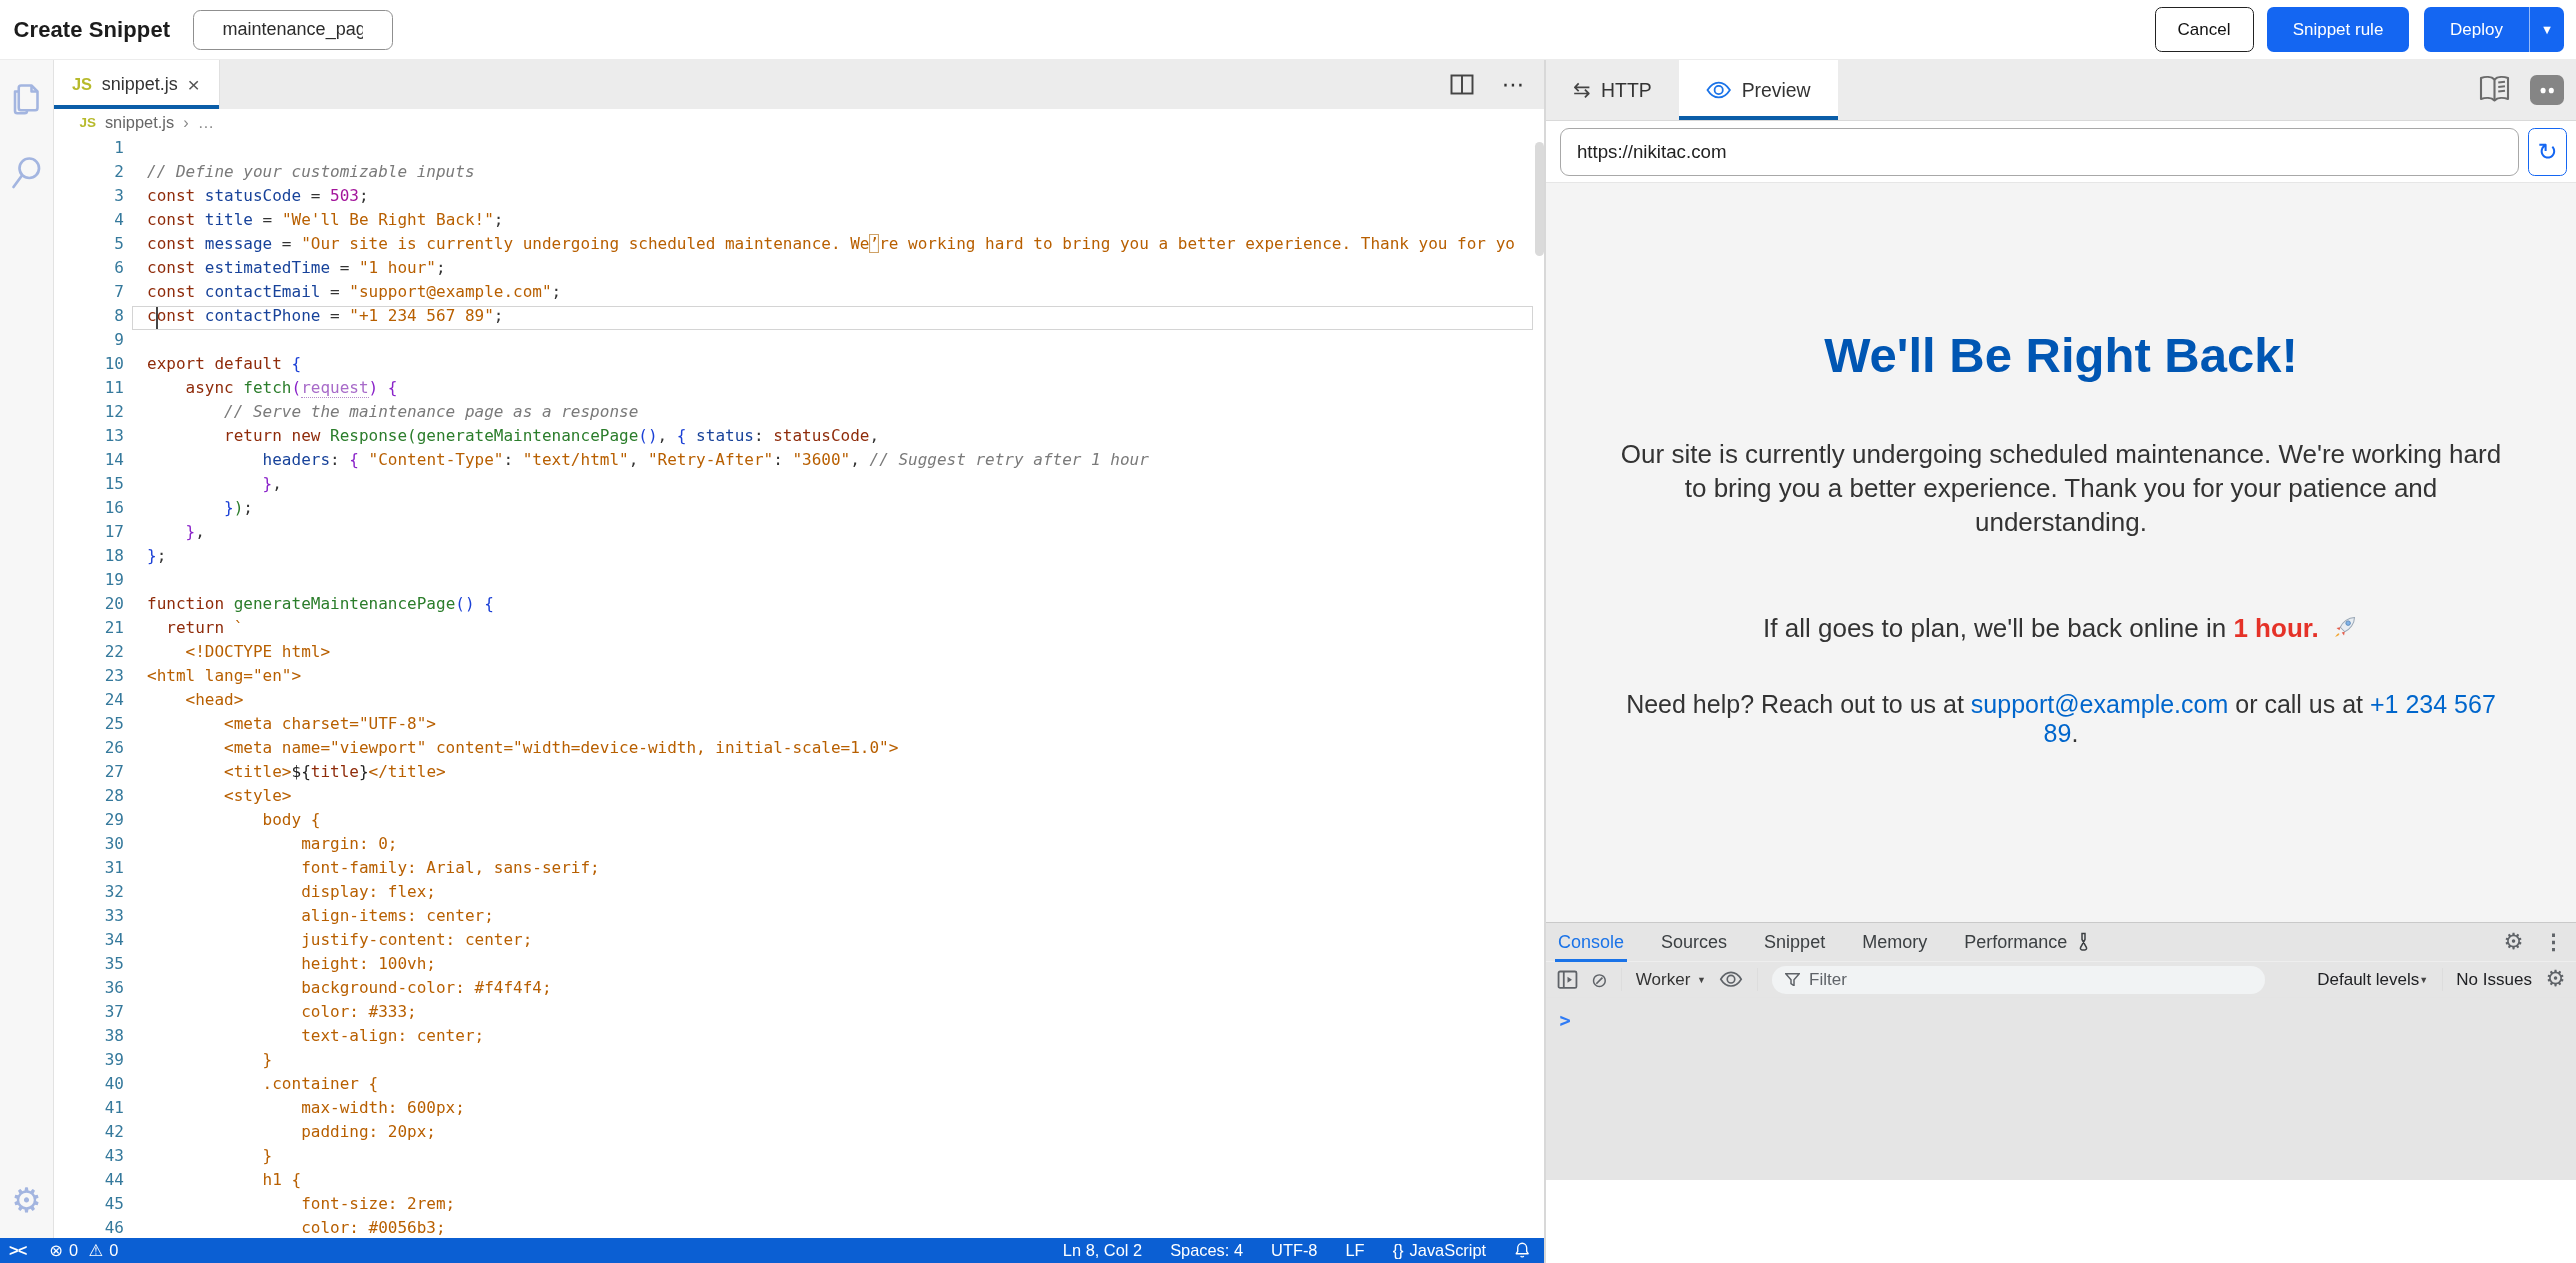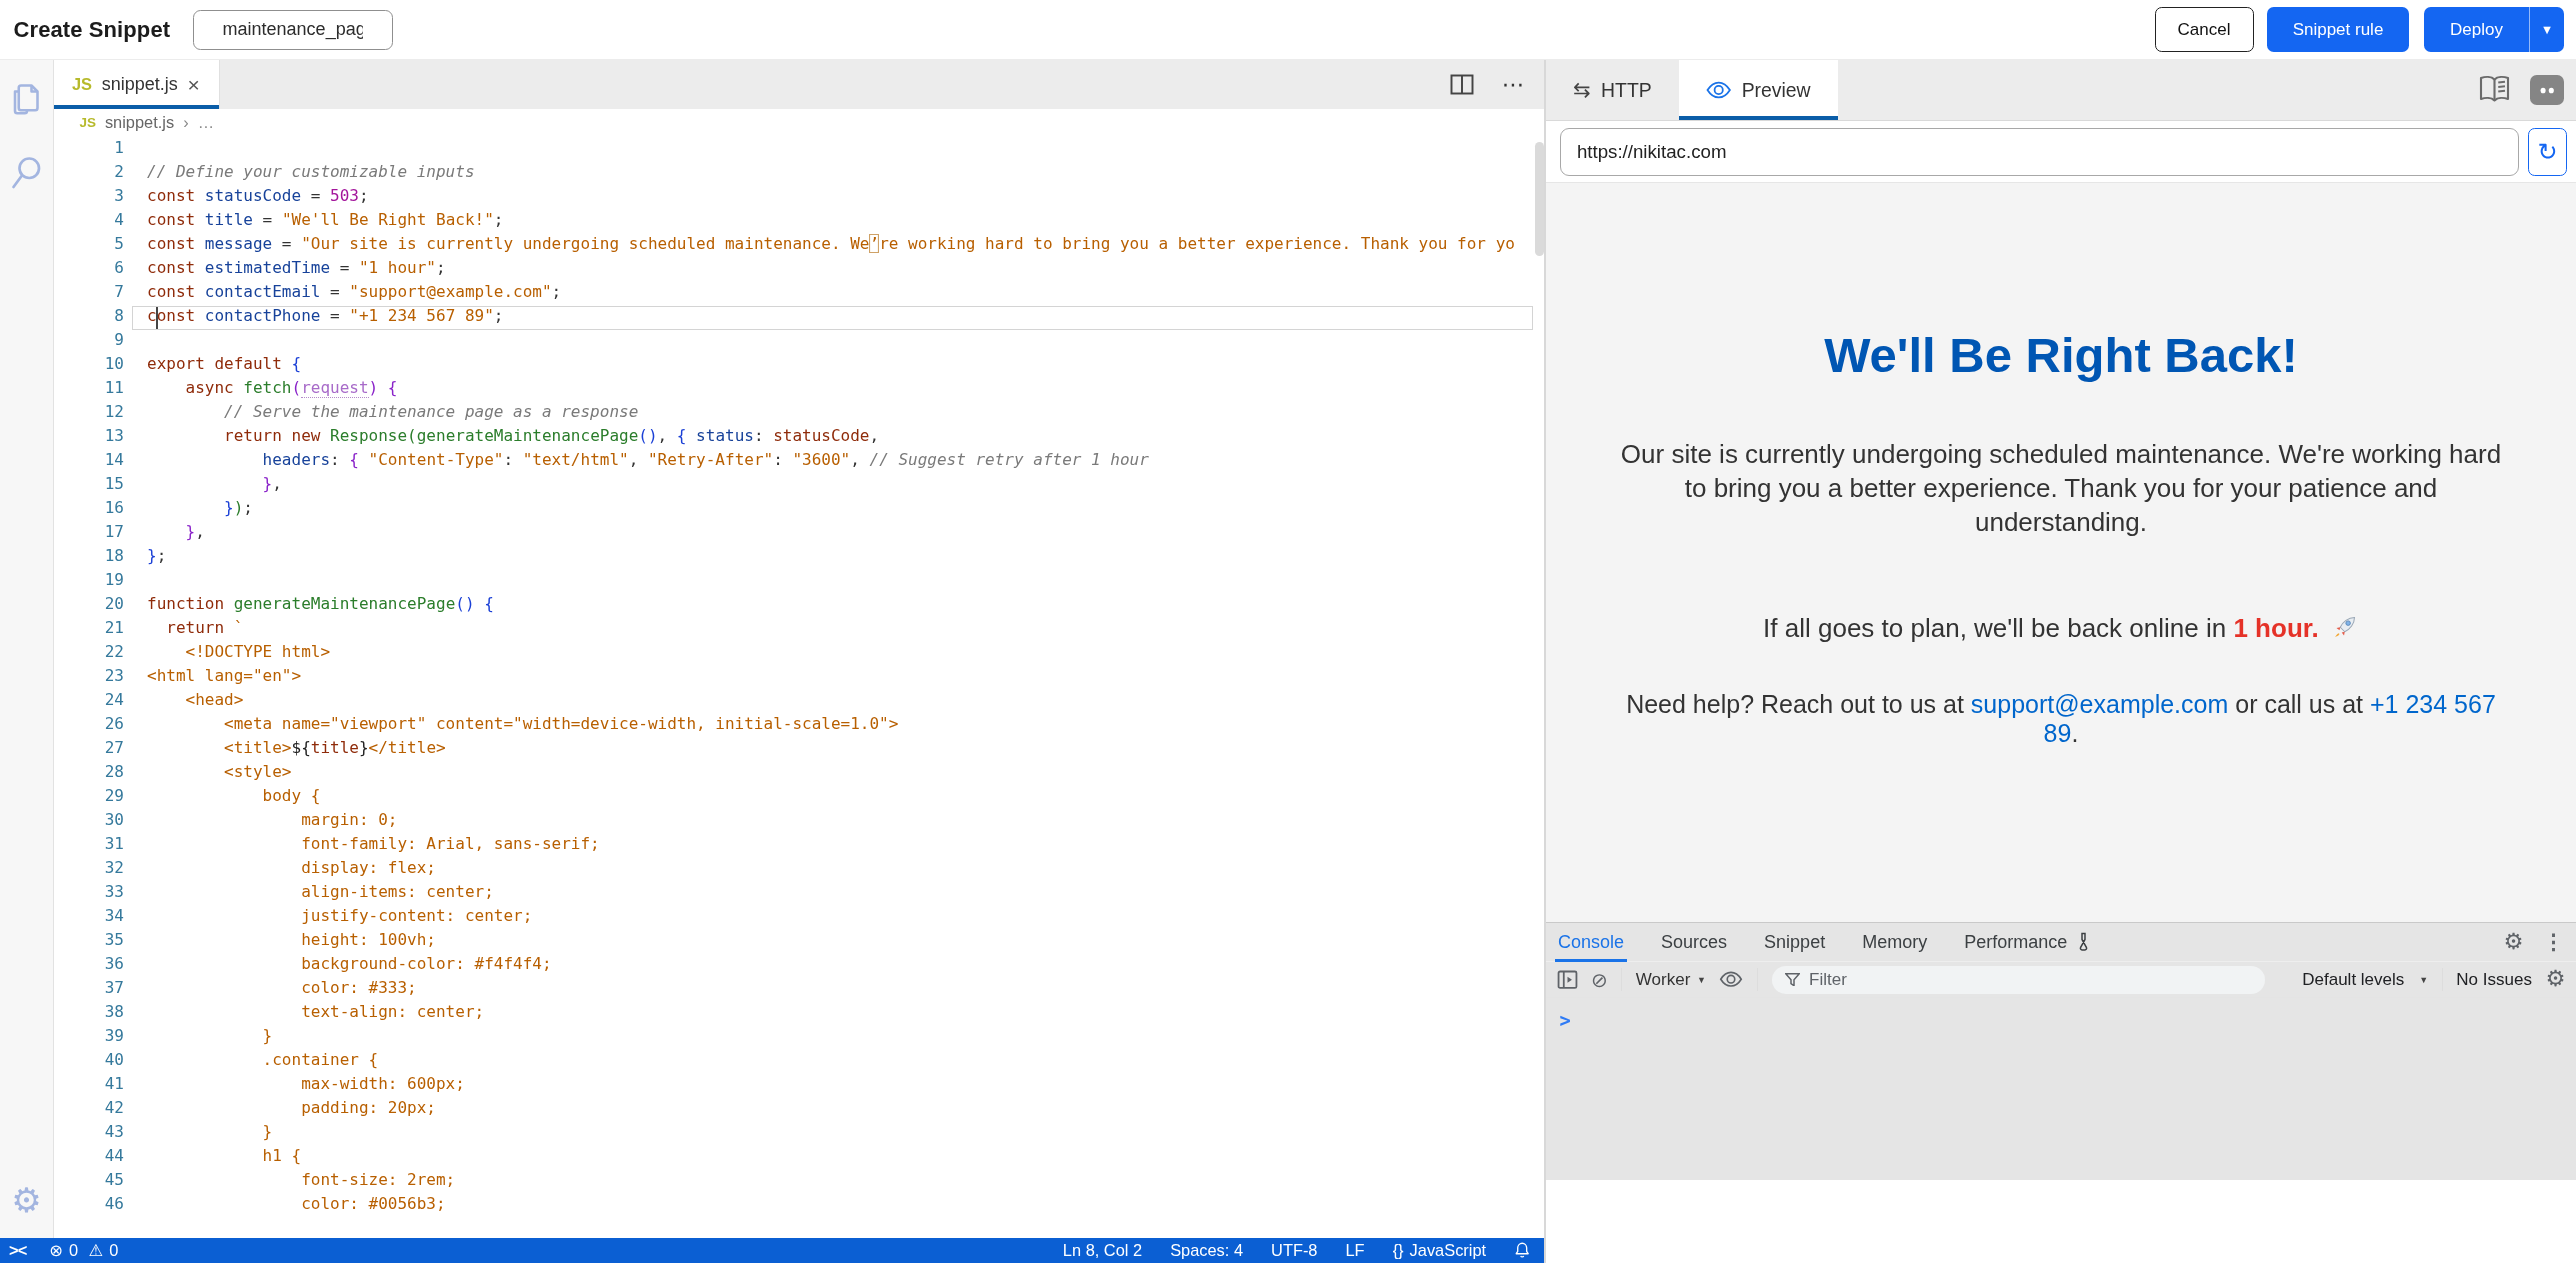--- a/index.html
+++ b/index.html
@@ -111,21 +111,21 @@
   .dt-kebab { font-size:21px; font-weight:bold; }
   .dt-toolbar { height:36px; display:flex; align-items:center; gap:13.5px; padding:0 10.5px; border-bottom:1.1px solid #e4e4e4; color:#5f6368; }
   .tb-sep { width:1.1px; height:22.4px; background:#ddd; }
   .tb-nosign { font-size:20px; }
   .tb-worker { display:flex; align-items:center; gap:6.7px; font-size:17px; color:#333; }
   .tb-caret { font-size:9px; color:#444; }
   .filter-pill { flex:0 0 493px; height:28px; background:#f1f3f4; border-radius:14px; display:flex; align-items:center; gap:9px; padding:0 13.5px; }
   .filter-pill input { border:none; background:transparent; outline:none; font-size:17px; color:#333; width:389px; font-family:"Liberation Sans",sans-serif; }
   .filter-pill input::placeholder { color:#5f6368; opacity:1; }
   .dt-toolbar .spacer { flex:1; }
-  .tb-text { font-size:17px; color:#202124; display:flex; align-items:center; gap:15px; }
+  .tb-text { font-size:17px; color:#202124; display:flex; align-items:center; gap:0; }
   .console-body { padding:12px 0 0 13.5px; }
   .console-prompt { color:#2f7bf5; font-size:18.7px; font-weight:bold; font-family:"DejaVu Sans Mono",monospace; }
 
   svg { display:block; }
 </style>
 </head>
 <body>
 
 <div class="screen">
 
@@ -200,20 +200,21 @@
           <div class="code-line"><span class="gutter">15</span><span class="lc"><span class="tk pn">            </span><span class="tk b2">}</span><span class="tk pn">,</span></span></div>
           <div class="code-line"><span class="gutter">16</span><span class="lc"><span class="tk pn">        </span><span class="tk b1">}</span><span class="tk b3">)</span><span class="tk pn">;</span></span></div>
           <div class="code-line"><span class="gutter">17</span><span class="lc"><span class="tk pn">    </span><span class="tk b2">}</span><span class="tk pn">,</span></span></div>
           <div class="code-line"><span class="gutter">18</span><span class="lc"><span class="tk b1">}</span><span class="tk pn">;</span></span></div>
           <div class="code-line"><span class="gutter">19</span><span class="lc"></span></div>
           <div class="code-line"><span class="gutter">20</span><span class="lc"><span class="tk kw">function </span><span class="tk fn">generateMaintenancePage</span><span class="tk b1">()</span><span class="tk pn"> </span><span class="tk b1">{</span></span></div>
           <div class="code-line"><span class="gutter">21</span><span class="lc"><span class="tk pn">  </span><span class="tk kw">return </span><span class="tk st">`</span></span></div>
           <div class="code-line"><span class="gutter">22</span><span class="lc"><span class="tk st">    &lt;!DOCTYPE html&gt;</span></span></div>
           <div class="code-line"><span class="gutter">23</span><span class="lc"><span class="tk st">&lt;html lang="en"&gt;</span></span></div>
           <div class="code-line"><span class="gutter">24</span><span class="lc"><span class="tk st">    &lt;head&gt;</span></span></div>
+          <div class="code-line"><span class="gutter">25</span><span class="lc"><span class="tk st">        &lt;meta charset="UTF-8"&gt;</span></span></div>
           <div class="code-line"><span class="gutter">26</span><span class="lc"><span class="tk st">        &lt;meta name="viewport" content="width=device-width, initial-scale=1.0"&gt;</span></span></div>
           <div class="code-line"><span class="gutter">27</span><span class="lc"><span class="tk st">        &lt;title&gt;</span><span class="tk itp">${</span><span class="tk kw">title</span><span class="tk itp">}</span><span class="tk st">&lt;/title&gt;</span></span></div>
           <div class="code-line"><span class="gutter">28</span><span class="lc"><span class="tk st">        &lt;style&gt;</span></span></div>
           <div class="code-line"><span class="gutter">29</span><span class="lc"><span class="tk st">            body {</span></span></div>
           <div class="code-line"><span class="gutter">30</span><span class="lc"><span class="tk st">                margin: 0;</span></span></div>
           <div class="code-line"><span class="gutter">31</span><span class="lc"><span class="tk st">                font-family: Arial, sans-serif;</span></span></div>
           <div class="code-line"><span class="gutter">32</span><span class="lc"><span class="tk st">                display: flex;</span></span></div>
           <div class="code-line"><span class="gutter">33</span><span class="lc"><span class="tk st">                align-items: center;</span></span></div>
           <div class="code-line"><span class="gutter">34</span><span class="lc"><span class="tk st">                justify-content: center;</span></span></div>
           <div class="code-line"><span class="gutter">35</span><span class="lc"><span class="tk st">                height: 100vh;</span></span></div>

